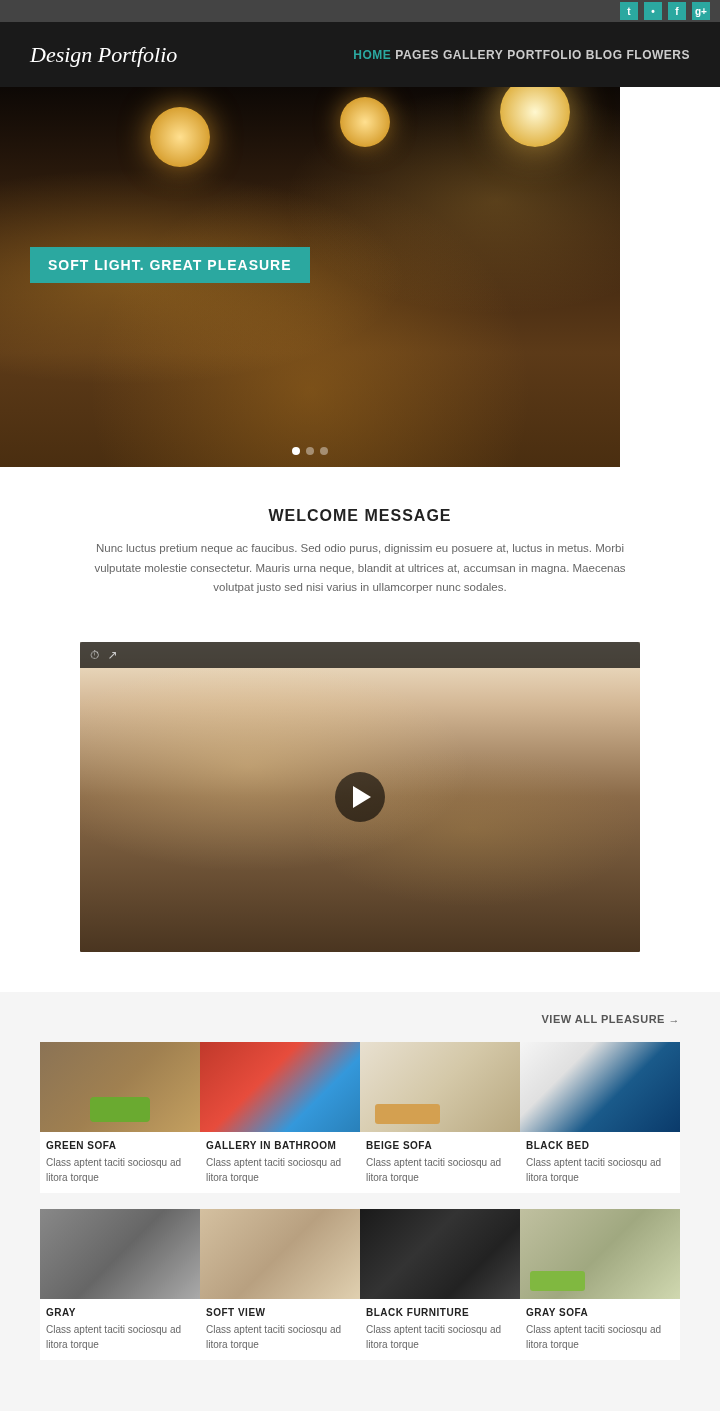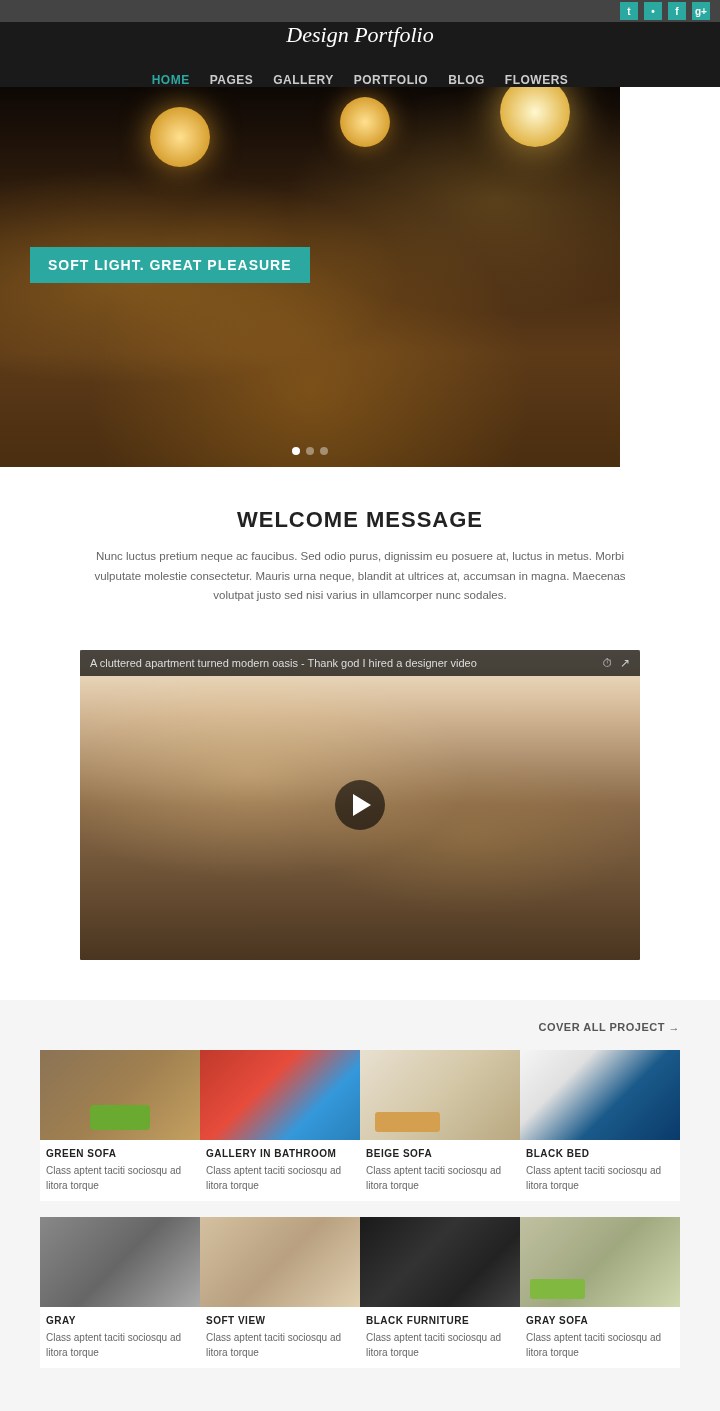--- a/index.html
+++ b/index.html
@@ -28,32 +28,31 @@
     }
 
     
     .header {
       background: #1a1a1a;
       height: 65px;
       display: flex;
       align-items: center;
       justify-content: space-between;
       padding: 0 30px;
-      flex-direction: column;
     }
     .logo {
       font-family: Georgia, serif;
       font-style: italic;
       font-size: 22px;
       color: #fff;
       font-weight: normal;
     }
     .nav {
       display: flex;
-      gap: 20px;
+      gap: 4px;
       align-items: center;
     }
     .nav a {
       color: #ccc;
       text-decoration: none;
       font-size: 12px;
       font-weight: bold;
       letter-spacing: 0.5px;
     }
     .nav a.active {
@@ -109,21 +108,21 @@
       background: rgba(255,255,255,0.4);
     }
     .dot.active { background: #fff; }
 
     
     .welcome {
       padding: 40px 80px 30px;
       text-align: center;
     }
     .welcome h2 {
-      font-size: 22px;
+      font-size: 16px;
       font-weight: bold;
       letter-spacing: 1px;
       margin-bottom: 14px;
       color: #222;
     }
     .welcome p {
       font-size: 11.5px;
       line-height: 1.7;
       color: #666;
       max-width: 560px;
@@ -294,34 +293,33 @@
 <div class="welcome">
   <h2>WELCOME MESSAGE</h2>
   <p>Nunc luctus pretium neque ac faucibus. Sed odio purus, dignissim eu posuere at, luctus in metus. Morbi vulputate molestie consectetur. Mauris urna neque, blandit at ultrices at, accumsan in magna. Maecenas volutpat justo sed nisi varius in ullamcorper nunc sodales.</p>
 </div>
 
 <div class="video-section">
   <div class="video-container">
     <div class="video-bg">
       <div class="video-scene"></div>
       <div class="video-topbar">
-        <span class="video-title">A cluttered apartment turned modern oasis - Thank god I hired a designer video</span>
         <div class="video-icons">
           <span class="video-icon-btn">⏱</span>
           <span class="video-icon-btn">↗</span>
         </div>
       </div>
       <div class="play-btn"></div>
     </div>
   </div>
 </div>
 
 <div class="portfolio-section">
   <div class="portfolio-header">
-    <a href="#" class="view-all">COVER ALL PROJECT →</a>
+    <a href="#" class="view-all">VIEW ALL PLEASURE →</a>
   </div>
   <div class="portfolio-row" id="portfolio-row-1">
       <div class="portfolio-item">
     <div class="portfolio-img img-green-sofa"></div>
     <div class="portfolio-info">
       <h4>GREEN SOFA</h4>
       <p>Class aptent taciti sociosqu ad litora torque</p>
     </div>
   </div>
       <div class="portfolio-item">

